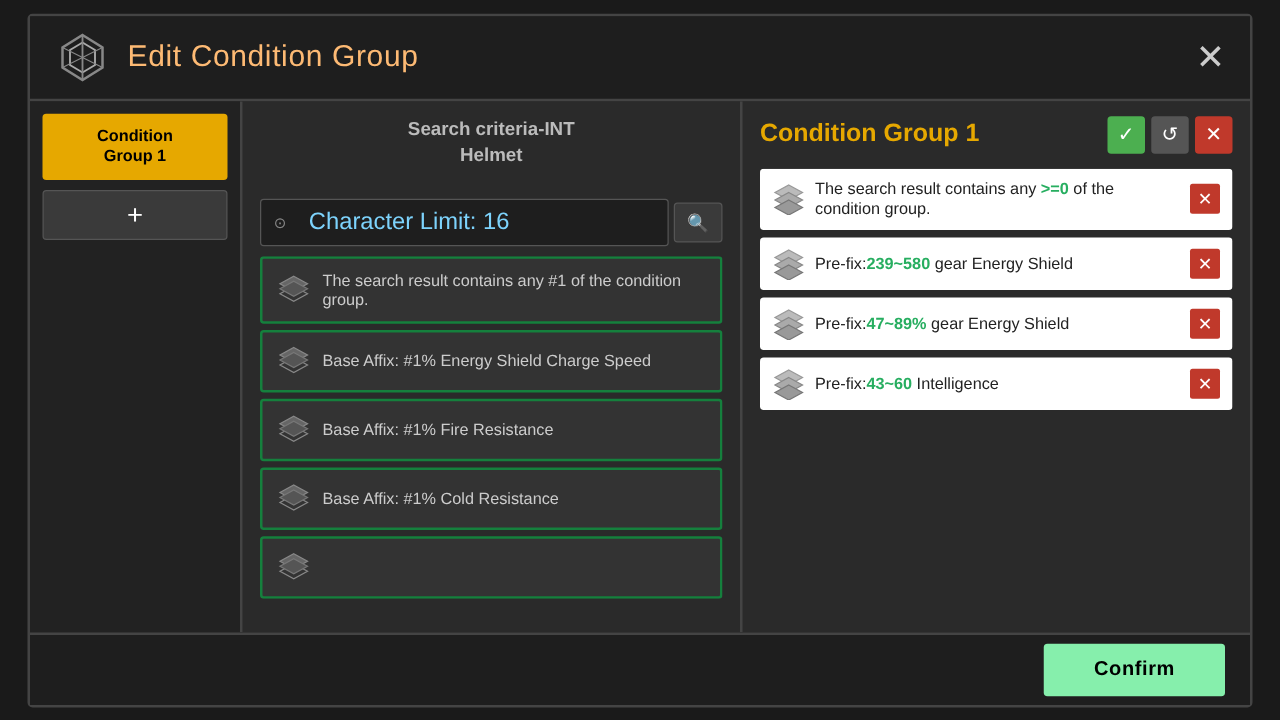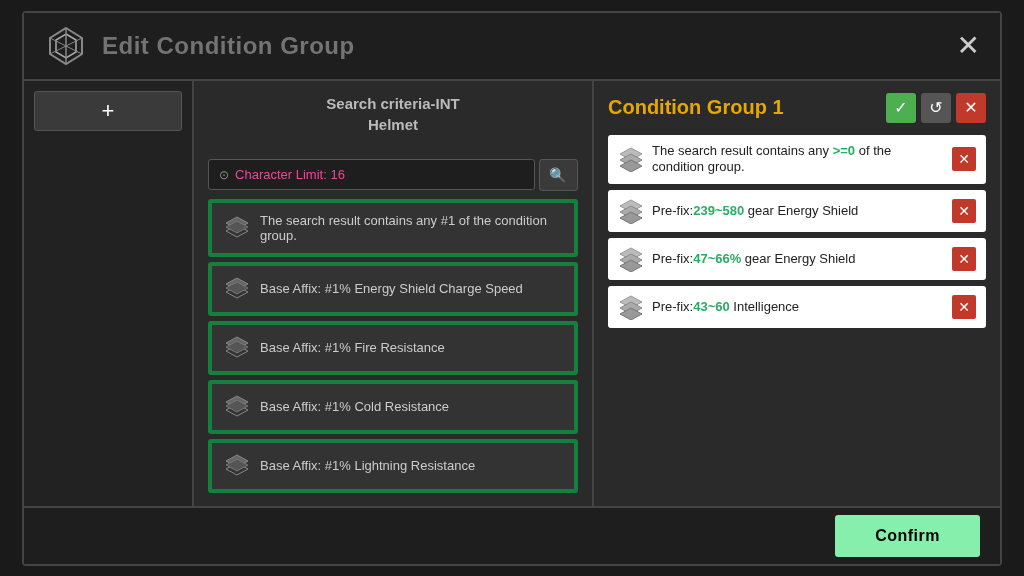--- a/index.html
+++ b/index.html
@@ -38,23 +38,23 @@
       gap: 14px;
     }
     .logo-icon {
       width: 44px;
       height: 44px;
       display: flex;
       align-items: center;
       justify-content: center;
     }
     .modal-title {
-      color: #737373;
+      color: #fdba74;
       font-size: 24px;
-      font-weight: bold;
+      font-weight: normal;
       letter-spacing: 0.5px;
     }
     .close-btn {
       color: #ccc;
       font-size: 28px;
       cursor: pointer;
       background: none;
       border: none;
       line-height: 1;
     }
@@ -142,21 +142,21 @@
       font-size: 14px;
     }
     .search-result-list {
       display: flex;
       flex-direction: column;
       gap: 5px;
       overflow-y: auto;
     }
     .search-result-item {
       background: #333;
-      border: 4px solid #15803d;
+      border: 2px solid #15803d;
       border-radius: 3px;
       padding: 10px 12px;
       display: flex;
       align-items: center;
       gap: 10px;
       cursor: pointer;
       color: #ccc;
       font-size: 13px;
     }
     .item-icon {
@@ -286,32 +286,33 @@
         </svg>
       </div>
       <span class="modal-title">Edit Condition Group</span>
     </div>
     <button class="close-btn">✕</button>
   </div>
 
   <div class="modal-body">
 
     <div class="sidebar">
+      <div class="condition-group-tab">Condition<br>Group 1</div>
       <div class="add-btn">+</div>
     </div>
 
     <div class="search-panel">
       <div class="search-panel-title">
         <span>Search criteria-INT</span><br>
         <span>Helmet</span>
       </div>
       <div class="search-bar">
         <div class="search-input">
           <span class="search-input-icon">⊙</span>
-          <span style="color:#ec4899; font-size:13px;">Character Limit: 16</span>
+          <span style="color:#7dd3fc; font-size:19px;margin-left:12px;">Character Limit: 16</span>
         </div>
         <button class="search-btn">🔍</button>
       </div>
       <div class="search-result-list">
       <div class="search-result-item">
             <div class="item-icon">
               <svg class="layers-svg" viewBox="0 0 26 26">
     <polygon points="13,2 24,8 13,14 2,8" fill="#666" stroke="#888" stroke-width="1"></polygon>
     <polygon points="13,10 24,16 13,22 2,16" fill="none" stroke="#888" stroke-width="1"></polygon>
     <polygon points="13,6 24,12 13,18 2,12" fill="#555" stroke="#777" stroke-width="1"></polygon>
@@ -350,21 +351,20 @@
             <span>Base Affix: #1% Cold Resistance</span>
           </div>
           <div class="search-result-item">
             <div class="item-icon">
               <svg class="layers-svg" viewBox="0 0 26 26">
     <polygon points="13,2 24,8 13,14 2,8" fill="#666" stroke="#888" stroke-width="1"></polygon>
     <polygon points="13,10 24,16 13,22 2,16" fill="none" stroke="#888" stroke-width="1"></polygon>
     <polygon points="13,6 24,12 13,18 2,12" fill="#555" stroke="#777" stroke-width="1"></polygon>
   </svg>
             </div>
-            <span>Base Affix: #1% Lightning Resistance</span>
           </div>
         </div>
     </div>
 
     <div class="right-panel">
       <div class="right-panel-header">
         <span class="right-panel-title">Condition Group 1</span>
         <div class="right-panel-actions">
           <button class="action-btn action-btn-check">✓</button>
           <button class="action-btn action-btn-reset">↺</button>
@@ -400,21 +400,21 @@
           </div>
           <div class="condition-item">
             <div class="condition-item-content">
               <div class="item-icon">
                 <svg width="26" height="26" viewBox="0 0 26 26">
     <polygon points="13,2 24,8 13,14 2,8" fill="#bbb" stroke="#999" stroke-width="1"></polygon>
     <polygon points="13,8 24,14 13,20 2,14" fill="#aaa" stroke="#888" stroke-width="1"></polygon>
     <polygon points="13,14 24,20 13,26 2,20" fill="#999" stroke="#777" stroke-width="1"></polygon>
   </svg>
               </div>
-              <span class="condition-item-text">Pre-fix:<span class="highlight-green">47~66%</span> gear Energy Shield</span>
+              <span class="condition-item-text">Pre-fix:<span class="highlight-green">47~89%</span> gear Energy Shield</span>
             </div>
             <button class="condition-delete-btn">✕</button>
           </div>
           <div class="condition-item">
             <div class="condition-item-content">
               <div class="item-icon">
                 <svg width="26" height="26" viewBox="0 0 26 26">
     <polygon points="13,2 24,8 13,14 2,8" fill="#bbb" stroke="#999" stroke-width="1"></polygon>
     <polygon points="13,8 24,14 13,20 2,14" fill="#aaa" stroke="#888" stroke-width="1"></polygon>
     <polygon points="13,14 24,20 13,26 2,20" fill="#999" stroke="#777" stroke-width="1"></polygon>

